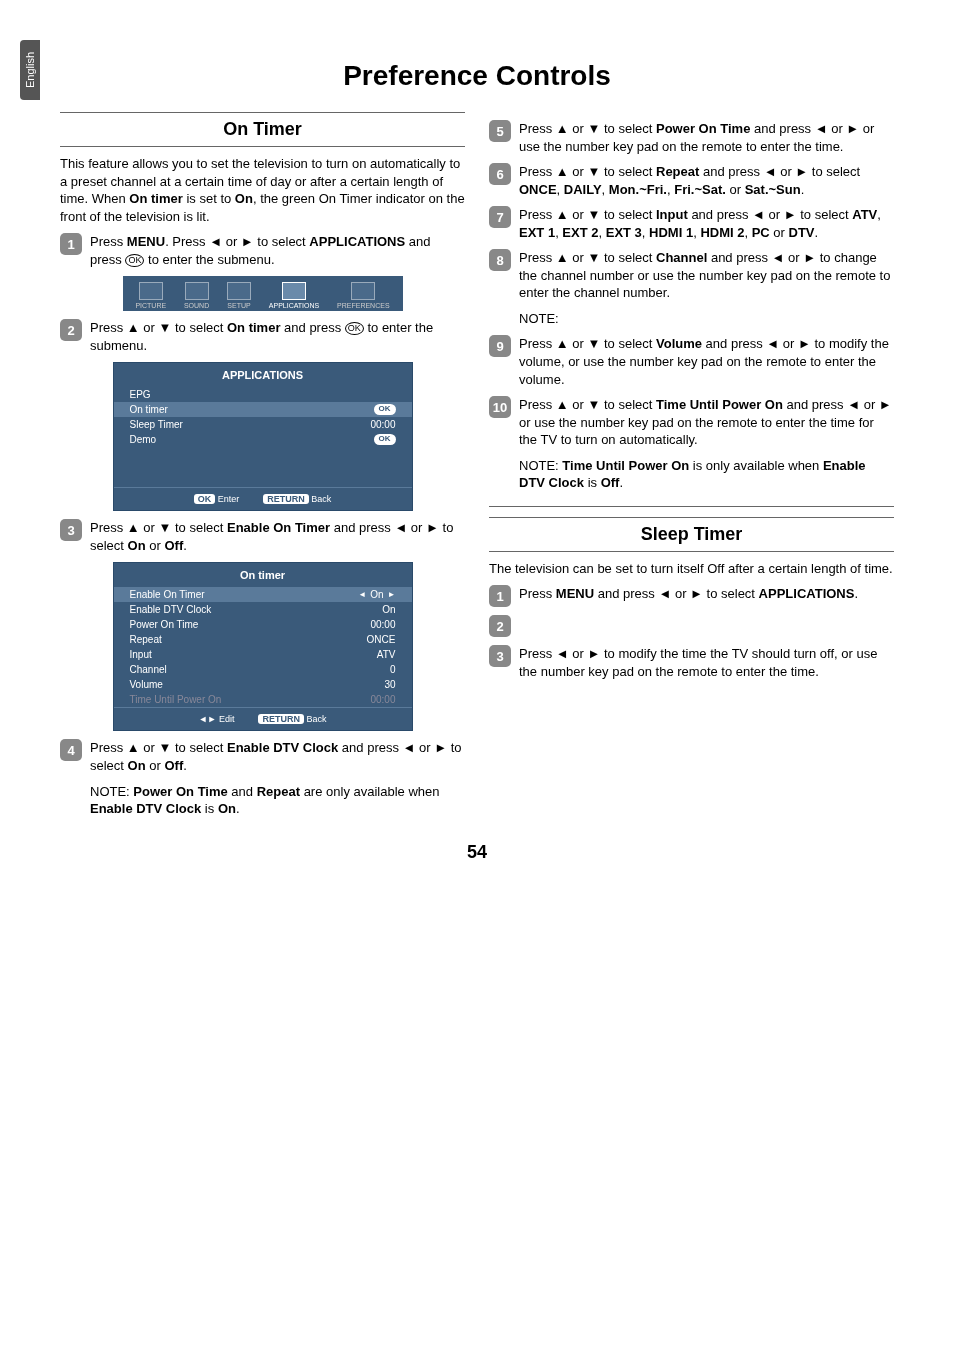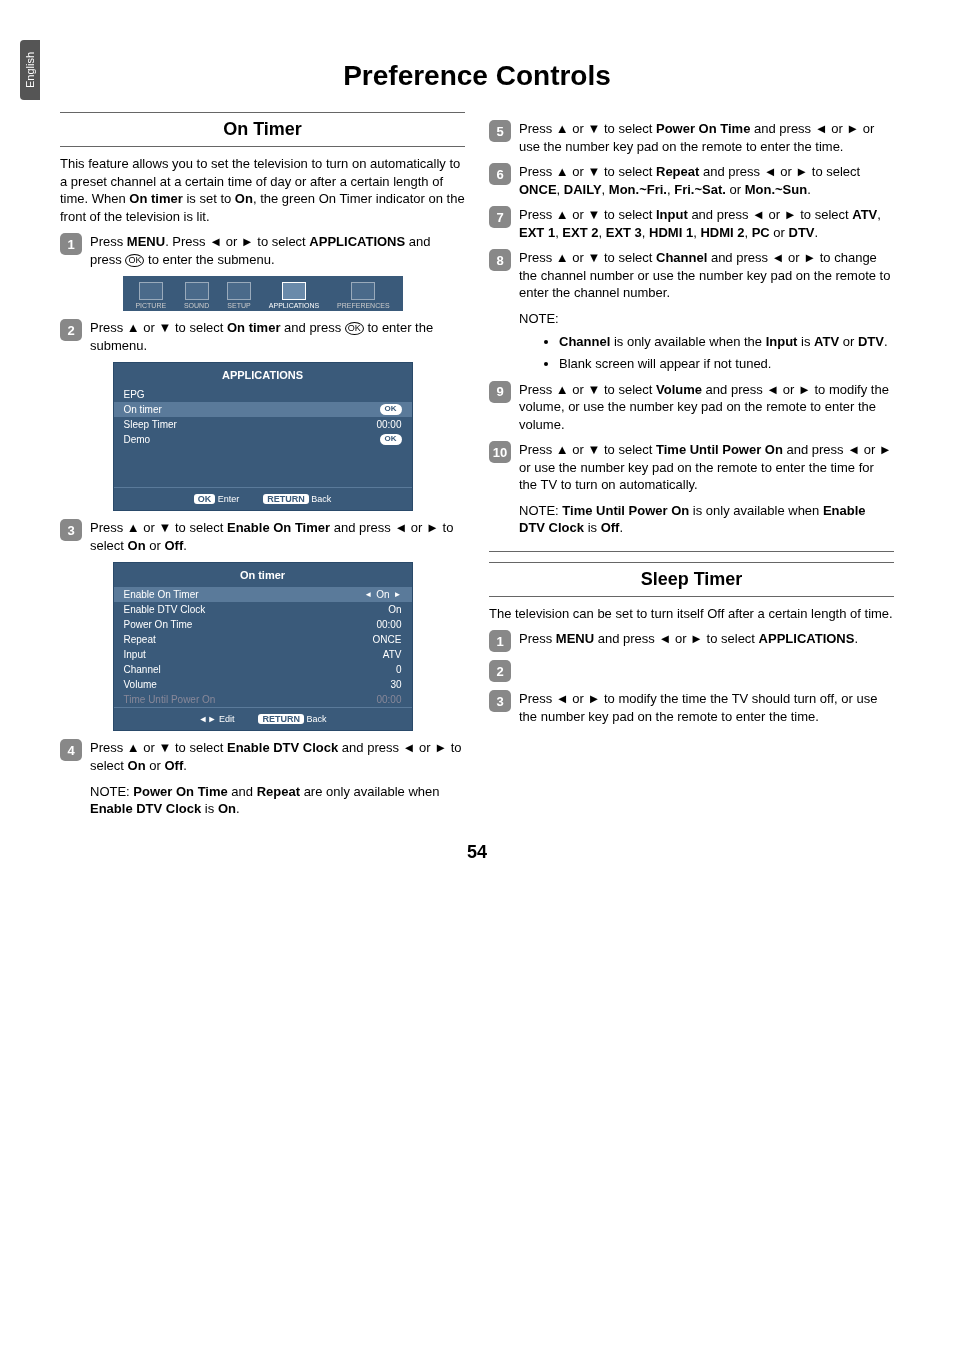--- a/index.html
+++ b/index.html
@@ -19,21 +19,21 @@
   .bullet-list { margin: 4px 0 4px 70px; }
   .bullet-list li { margin-bottom: 4px; line-height: 1.35; }
   b { font-weight: bold; }
   .menu-bar { background: #3a5a7a; display: flex; justify-content: space-around; padding: 6px 4px 2px; margin: 8px auto; width: 280px; }
   .menu-item { text-align: center; color: #ccc; font-size: 7px; }
   .menu-item.sel { color: #fff; }
   .menu-icon { width: 24px; height: 18px; border: 1px solid #9ab; margin: 0 auto 2px; background: #4a6a8a; }
   .menu-item.sel .menu-icon { background: #6a8aaa; border-color:#fff; }
   .osd { background: #3a5a7a; color: #fff; width: 300px; margin: 8px auto; font-size: 10px; border:1px solid #2a4a6a; }
   .osd-title { text-align: center; font-weight: bold; padding: 6px 0; background: #3a5a7a; font-size: 11px; }
-  .osd-row { display: flex; justify-content: space-between; padding: 2px 10px; }
+  .osd-row { display: flex; justify-content: space-between; padding: 2px 16px; }
   .osd-row.hl { background: #5a7a9a; }
   .osd-row.dim { color: #889; }
   .osd-ok { background: #fff; color: #3a5a7a; border-radius: 6px; padding: 0 5px; font-size: 8px; font-weight:bold; }
   .osd-arrow-val { display:flex; align-items:center; gap:4px; }
   .osd-arrow-val .tri { font-size:8px; }
   .osd-foot { display: flex; justify-content: center; gap: 24px; padding: 6px 12px; font-size: 9px; background:#3a5a7a; border-top:1px solid #5a7a9a;}
   .osd-foot-btn { background:#fff; color:#3a5a7a; border-radius:3px; padding:0 4px; font-weight:bold; }
   .osd-body { min-height: 100px; background:#3a5a7a; }
   .osd-body.short { min-height: 40px; }
   .cir { display:inline-block; border:1px solid #000; border-radius:50%; font-size:9px; padding:0 2px; line-height:11px; vertical-align:middle;}
@@ -176,43 +176,39 @@
       <div class="step">
         <div class="step-num">5</div>
         <div class="step-body">
           <span>Press ▲ or ▼ to select </span><b>Power On Time</b><span> and press ◄ or ► or use the number key pad on the remote to enter the time.</span>
         </div>
       </div>
 
       <div class="step">
         <div class="step-num">6</div>
         <div class="step-body">
-          <span>Press ▲ or ▼ to select </span><b>Repeat</b><span> and press ◄ or ► to select </span><b>ONCE</b><span>, </span><b>DAILY</b><span>, </span><b>Mon.~Fri.</b><span>, </span><b>Fri.~Sat.</b><span> or </span><b>Mon.~Sun</b><span>.</span>
+          <span>Press ▲ or ▼ to select </span><b>Repeat</b><span> and press ◄ or ► to select </span><b>ONCE</b><span>, </span><b>DAILY</b><span>, </span><b>Mon.~Fri.</b><span>, </span><b>Fri.~Sat.</b><span> or </span><b>Sat.~Sun</b><span>.</span>
         </div>
       </div>
 
       <div class="step">
         <div class="step-num">7</div>
         <div class="step-body">
           <span>Press ▲ or ▼ to select </span><b>Input</b><span> and press ◄ or ► to select </span><b>ATV</b><span>, </span><b>EXT 1</b><span>, </span><b>EXT 2</b><span>, </span><b>EXT 3</b><span>, </span><b>HDMI 1</b><span>, </span><b>HDMI 2</b><span>, </span><b>PC</b><span> or </span><b>DTV</b><span>.</span>
         </div>
       </div>
 
       <div class="step">
         <div class="step-num">8</div>
         <div class="step-body">
           <span>Press ▲ or ▼ to select </span><b>Channel</b><span> and press ◄ or ► to change the channel number or use the number key pad on the remote to enter the channel number.</span>
         </div>
       </div>
 
       <p class="note"><b class="note-label">NOTE:</b></p>
-      <ul class="bullet-list">
-        <li><b>Channel</b><span> is only available when the </span><b>Input</b><span> is </span><b>ATV</b><span> or </span><b>DTV</b><span>.</span></li>
-        <li>Blank screen will appear if not tuned.</li>
-      </ul>
 
       <div class="step">
         <div class="step-num">9</div>
         <div class="step-body">
           <span>Press ▲ or ▼ to select </span><b>Volume</b><span> and press ◄ or ► to modify the volume, or use the number key pad on the remote to enter the volume.</span>
         </div>
       </div>
 
       <div class="step">
         <div class="step-num">10</div>

